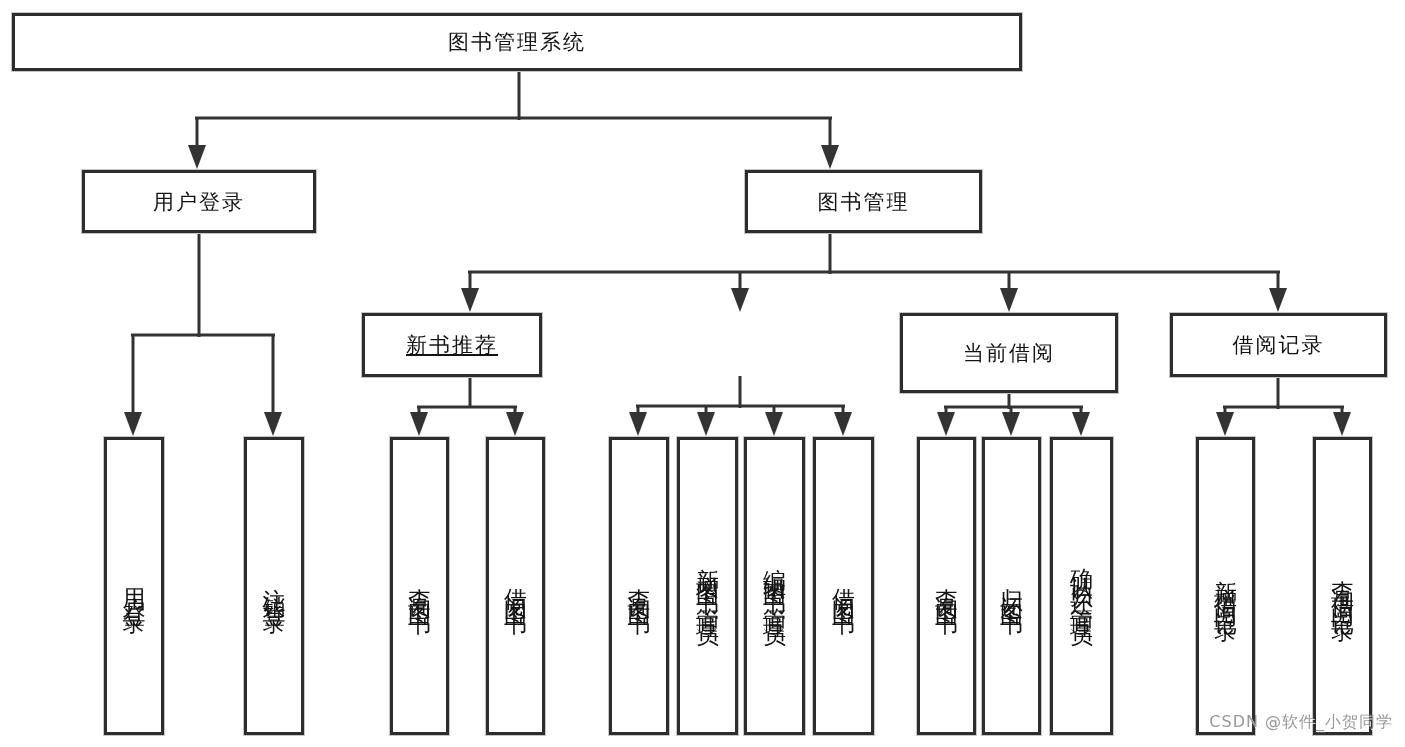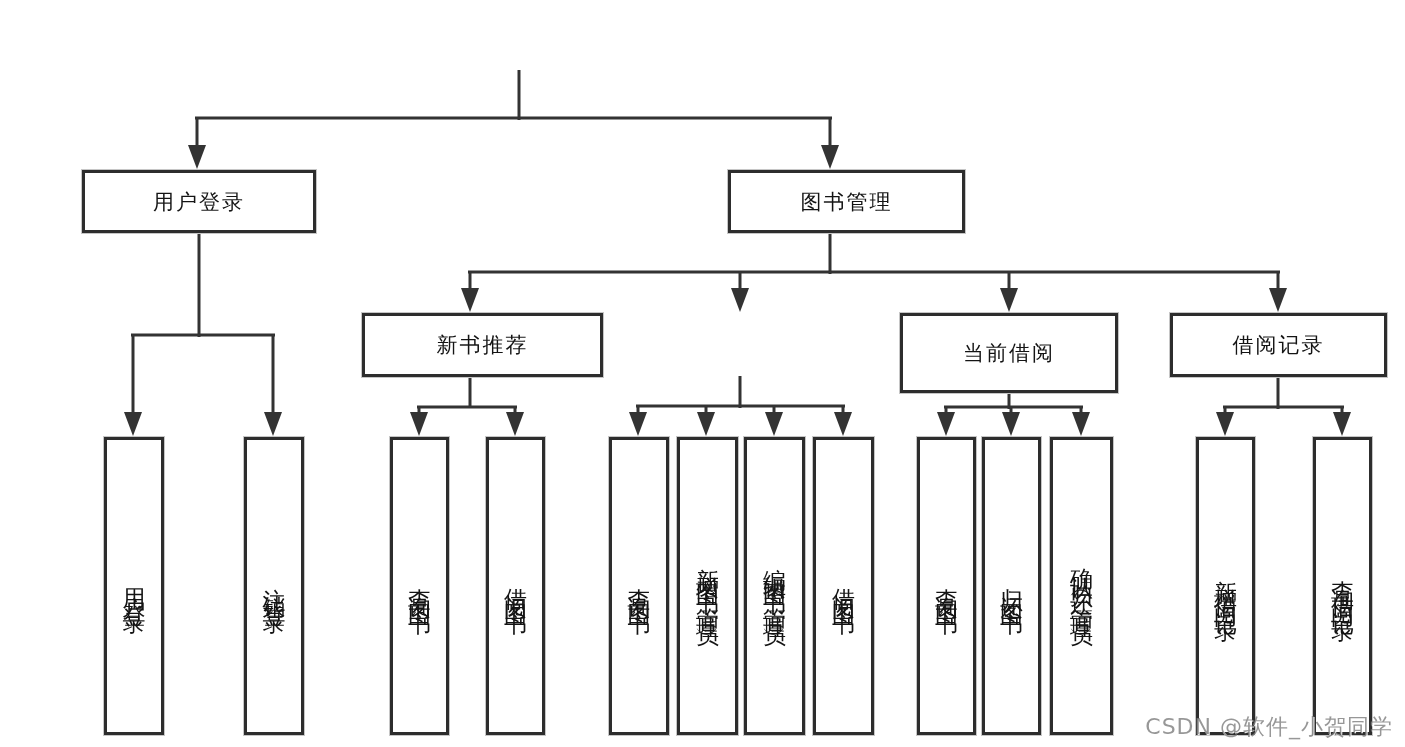--- a/index.html
+++ b/index.html
@@ -56,21 +56,21 @@
     text-orientation: mixed;
     font-size: 23px;
     letter-spacing: 8px;
     line-height: 1;
   }
 
   .watermark {
     position: absolute;
     right: 12px;
     top: 712px;
-    font-size: 22px;
+    font-size: 16px;
     letter-spacing: 1px;
     color: rgba(125, 125, 125, 0.8);
     text-shadow: 1px 1px 0 rgba(255,255,255,0.9);
     white-space: nowrap;
   }
 </style>
 </head>
 <body>
 
 <div class="canvas">
@@ -135,25 +135,26 @@
       <polygon points="765,412 783,412 774,436"></polygon>
       <polygon points="834,412 852,412 843,436"></polygon>
       <polygon points="937,412 955,412 946,436"></polygon>
       <polygon points="1002,412 1020,412 1011,436"></polygon>
       <polygon points="1072,412 1090,412 1081,436"></polygon>
       <polygon points="1216,412 1234,412 1225,436"></polygon>
       <polygon points="1333,412 1351,412 1342,436"></polygon>
     </g>
   </svg>
 
+  <div class="node hbox" style="left:12px; top:13px; width:1010px; height:58px;">图书管理系统</div>
 
   <div class="node hbox" style="left:82px; top:170px; width:234px; height:63px;">用户登录</div>
-  <div class="node hbox" style="left:728px; top:170px; width:237px; height:63px;">图书管理</div>
+  <div class="node hbox" style="left:745px; top:170px; width:237px; height:63px;">图书管理</div>
 
-  <div class="node hbox" style="left:362px; top:313px; width:241px; height:64px;">新书推荐</div>
+  <div class="node hbox" style="left:362px; top:313px; width:180px; height:64px;text-decoration:underline;">新书推荐</div>
   <div class="node hbox" style="left:900px; top:313px; width:218px; height:80px;">当前借阅</div>
   <div class="node hbox" style="left:1170px; top:313px; width:217px; height:64px;">借阅记录</div>
 
   <div class="node vbox" style="left:104px; top:437px; width:60px; height:298px;">用户登录</div>
   <div class="node vbox" style="left:244px; top:437px; width:60px; height:298px;">注销登录</div>
 
   <div class="node vbox" style="left:390px; top:437px; width:59px; height:298px;">查询图书</div>
   <div class="node vbox" style="left:486px; top:437px; width:59px; height:298px;">借阅图书</div>
 
   <div class="node vbox" style="left:609px; top:437px; width:60px; height:298px;">查询图书</div>

